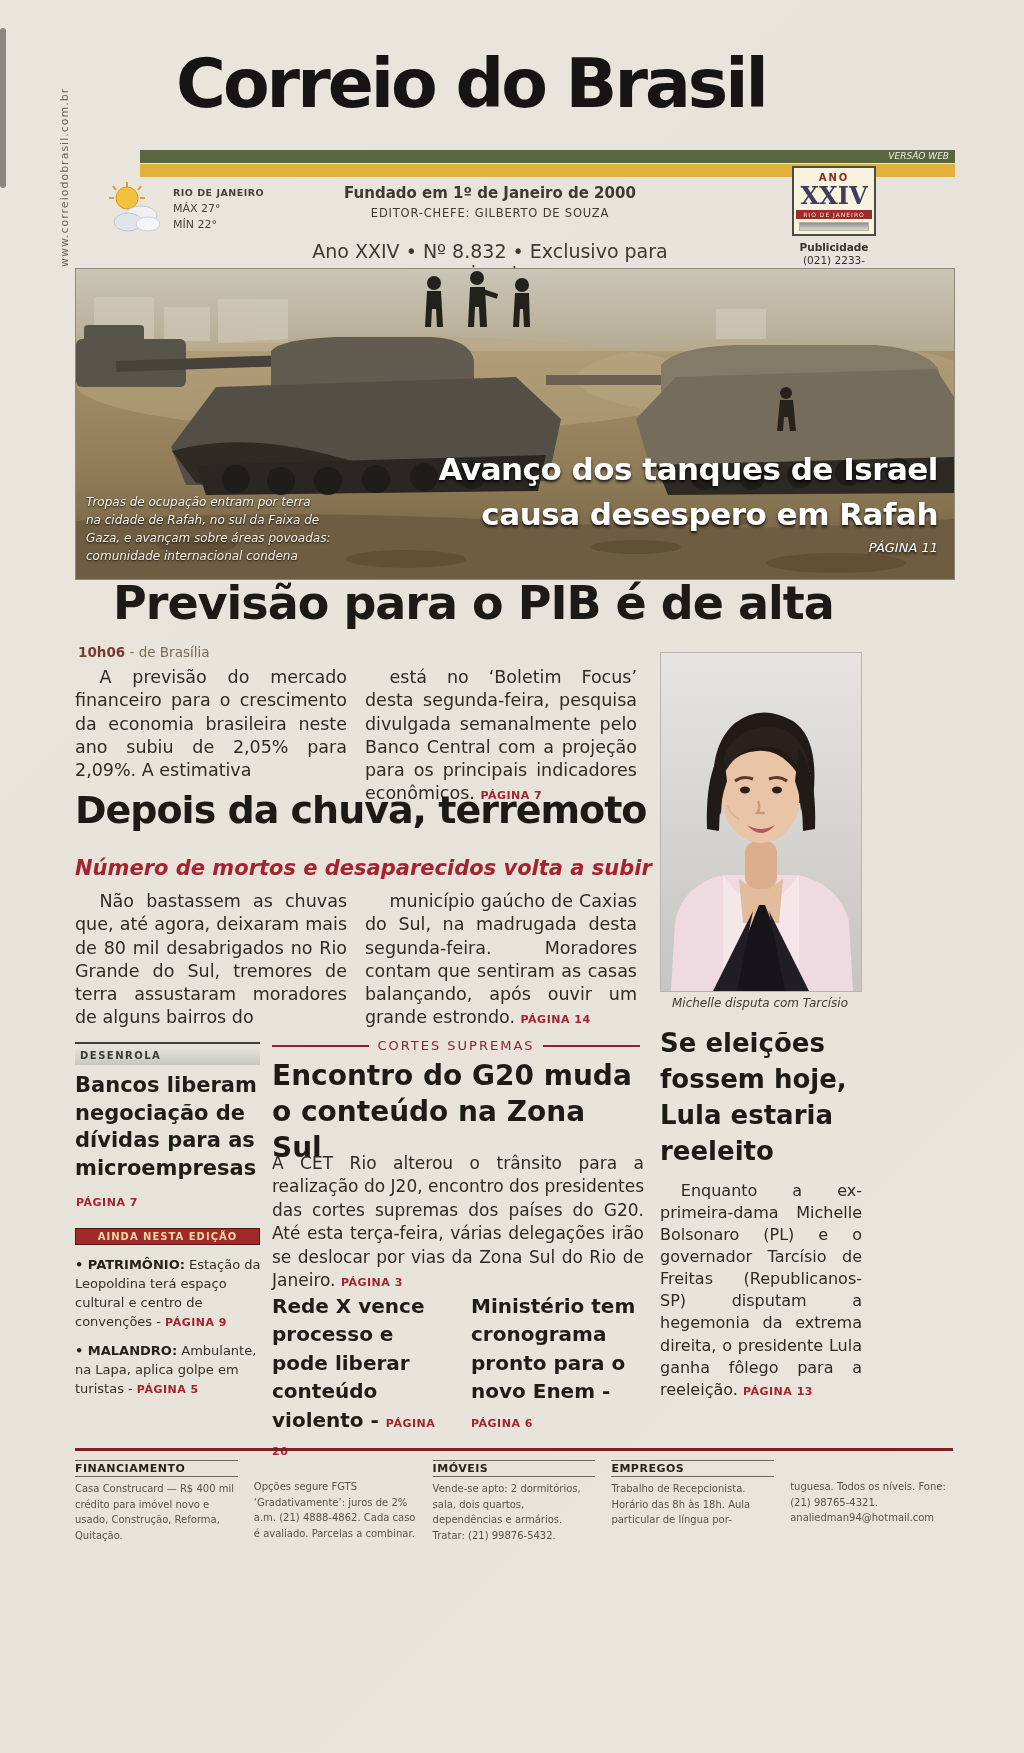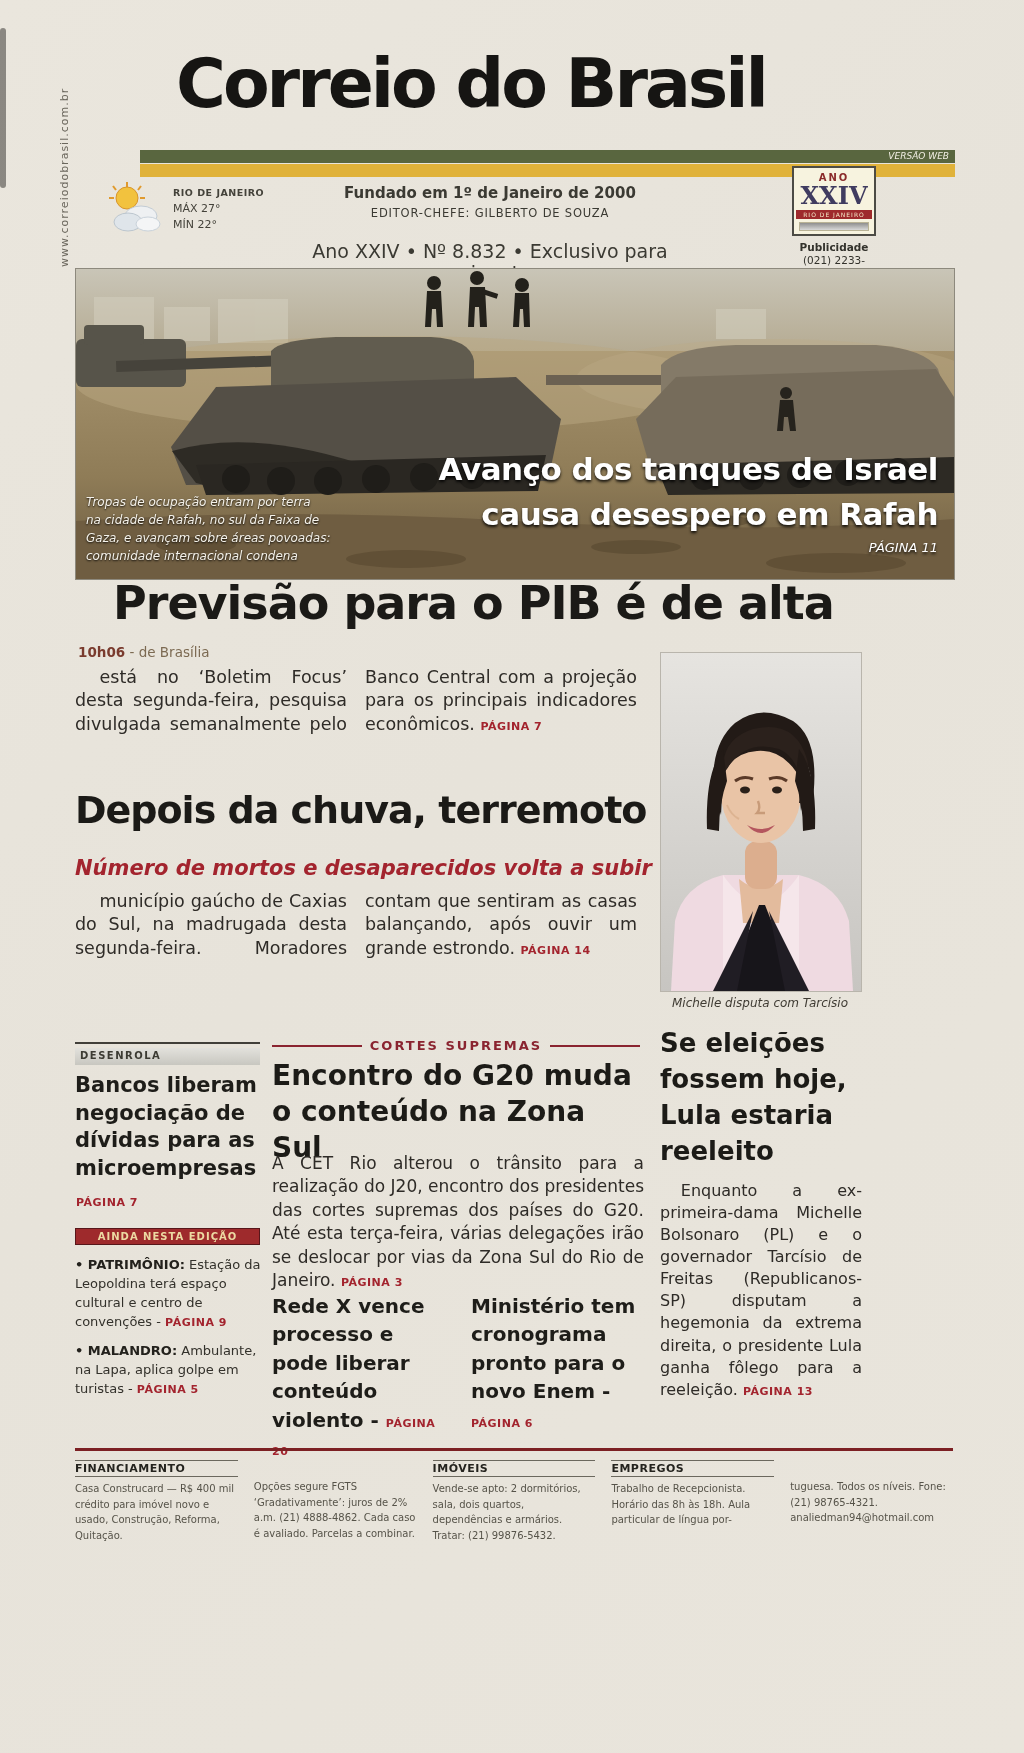--- a/index.html
+++ b/index.html
@@ -65,21 +65,21 @@
      font-size:10px;font-weight:bold;letter-spacing:1.5px;color:#3c3b33;padding:2px 5px 0;box-sizing:border-box;}
   #desenrola-headline{left:75px;top:1072px;width:188px;font-size:21px;font-weight:bold;line-height:1.32;color:#1e1d19;}
   #desenrola-ref{left:76px;top:1196px;}
   #ainda-box{left:75px;top:1228px;width:185px;background:#9e2a2c;border:1px solid #57161a;
      text-align:center;font-size:10px;font-weight:bold;letter-spacing:1px;color:#ecd9a2;padding:2px 0;box-sizing:border-box;}
   #ainda-items{left:75px;top:1256px;width:188px;font-size:13px;line-height:1.45;color:#33312b;}
   #ainda-items .it{margin-bottom:11px;}
   #ainda-items .blab{font-weight:bold;color:#23211c;}
   
   #cortes-kicker{left:272px;top:1038px;width:368px;display:flex;align-items:center;gap:8px;
-     color:#8a2430;font-size:13px;font-weight:bold;letter-spacing:2px;}
+     color:#8a2430;font-size:13px;font-weight:normal;letter-spacing:2px;}
   #cortes-kicker .rule{flex:1;height:2px;background:#8a2430;}
   #cortes-headline{left:272px;top:1058px;width:372px;font-size:28px;font-weight:bold;line-height:1.28;color:#1c1b17;}
   #cortes-body{left:272px;top:1152px;width:372px;font-size:17px;line-height:1.38;color:#2e2b27;text-align:justify;}
   #cortes-subs{left:272px;top:1292px;width:372px;display:flex;gap:26px;}
   #cortes-subs .sub{flex:1;font-size:20px;font-weight:bold;line-height:1.42;color:#1e1d19;}
   
   #eleicoes-headline{left:660px;top:1026px;width:205px;font-size:26px;font-weight:bold;line-height:1.38;color:#1c1b17;}
   #eleicoes-body{left:660px;top:1180px;width:202px;font-size:16px;line-height:1.38;color:#2e2b27;text-align:justify;}
   #eleicoes-body p{margin:0;text-indent:1.3em;}
   
@@ -250,20 +250,21 @@
       <div id="hero-page-ref">PÁGINA 11</div>
     </div>
   </div>
 
   <div id="pib-headline" class="abs">Previsão para o PIB é de alta</div>
   <div id="pib-byline" class="abs">
     <span class="time">10h06</span>
     <span>- de Brasília</span>
   </div>
   <div id="pib-cols" class="abs two-cols">
+    <p>A previsão do mercado financeiro para o crescimento da economia brasileira neste ano subiu de 2,05% para 2,09%. A estimativa</p>
     <p><span>está no ‘Boletim Focus’ desta segunda-feira, pesquisa divulgada semanalmente pelo Banco Central com a projeção para os principais indicadores econômicos. </span><span class="pref">PÁGINA 7</span></p>
   </div>
 
   <div id="portrait" class="abs">
     <svg viewBox="0 0 200 338">
       <defs>
         <linearGradient id="gBg" x1="0" y1="0" x2="0" y2="1">
           <stop offset="0" stop-color="#e6e4e0"></stop>
             <stop offset="1" stop-color="#c7c5c1"></stop>
         </linearGradient>
@@ -295,20 +296,21 @@
       <path d="M97 148 Q100 156 96 160 L104 160" stroke="#c89b79" stroke-width="2.4" fill="none"></path>
       <path d="M86 172 Q100 180 114 172 Q100 188 86 172 Z" fill="#b4565e"></path>
       <path d="M66 152 Q70 162 78 166" stroke="#d3a884" stroke-width="2" fill="none" opacity=".6"></path>
     </svg>
   </div>
   <div id="portrait-caption" class="abs">Michelle disputa com Tarcísio</div>
 
   <div id="quake-headline" class="abs">Depois da chuva, terremoto</div>
   <div id="quake-subhead" class="abs">Número de mortos e desaparecidos volta a subir</div>
   <div id="quake-cols" class="abs two-cols">
+    <p>Não bastassem as chuvas que, até agora, deixaram mais de 80 mil desabrigados no Rio Grande do Sul, tremores de terra assustaram moradores de alguns bairros do</p>
     <p><span>município gaúcho de Caxias do Sul, na madrugada desta segunda-feira. Moradores contam que sentiram as casas balançando, após ouvir um grande estrondo. </span><span class="pref">PÁGINA 14</span></p>
   </div>
 
   <div id="left-divider" class="abs"></div>
   <div id="desenrola-bar" class="abs">DESENROLA</div>
   <div id="desenrola-headline" class="abs">Bancos liberam negociação de dívidas para as microempresas</div>
   <div id="desenrola-ref" class="abs pref">PÁGINA 7</div>
 
   <div id="ainda-box" class="abs">AINDA NESTA EDIÇÃO</div>
   <div id="ainda-items" class="abs">

